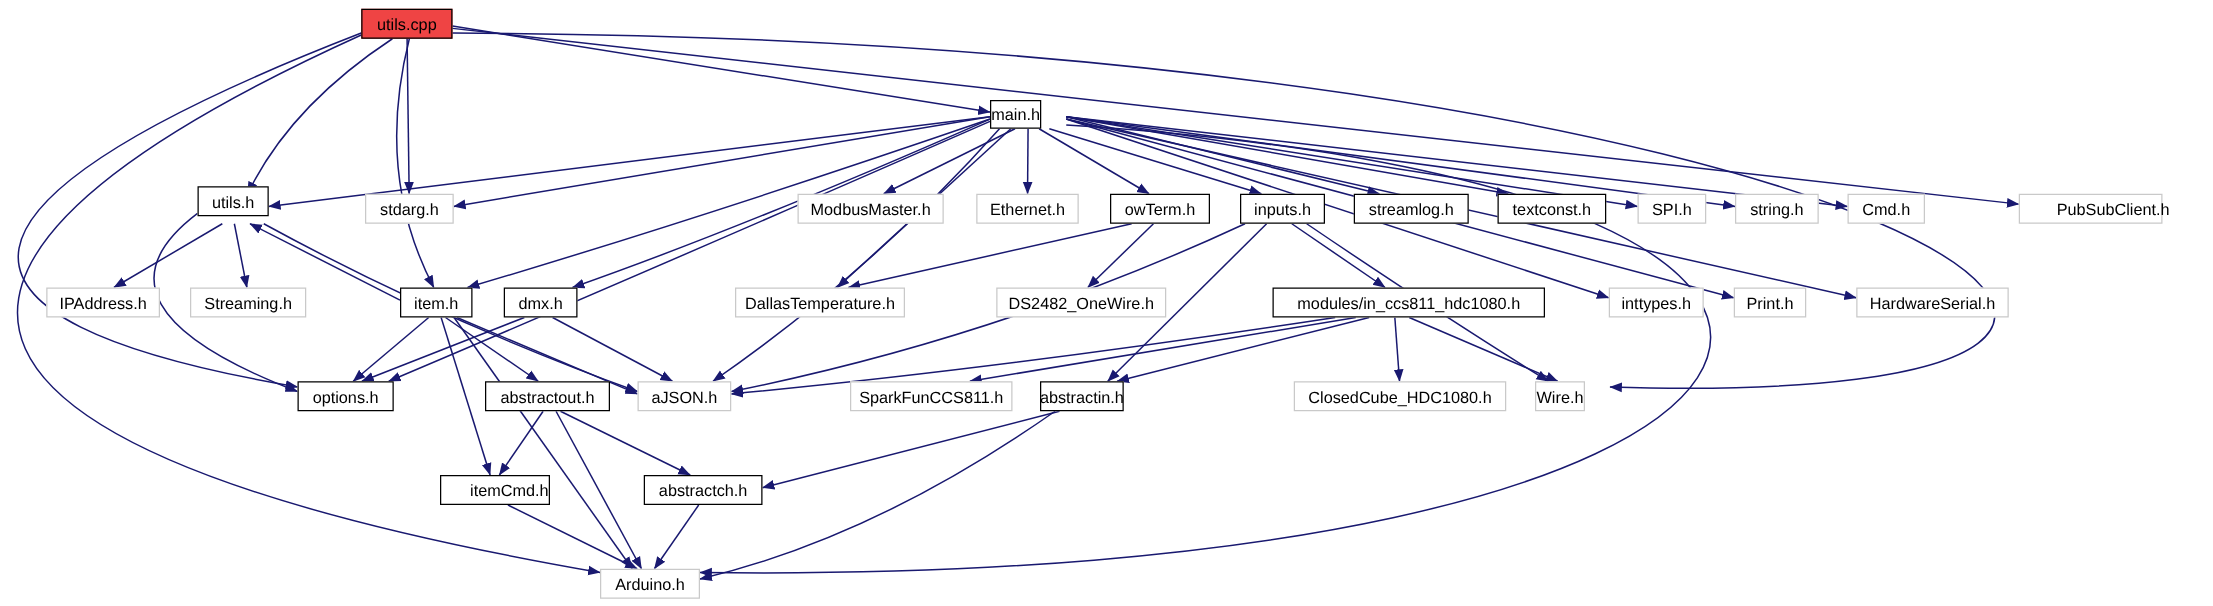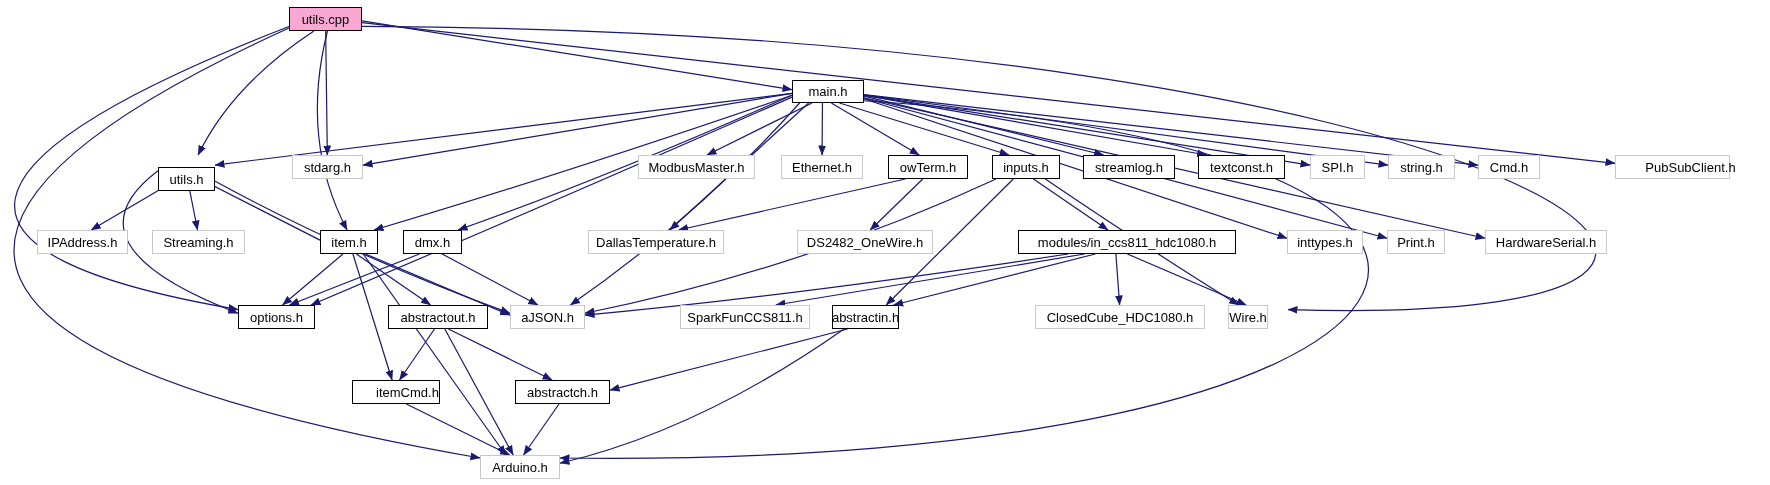--- a/index.html
+++ b/index.html
@@ -3,21 +3,21 @@
 <meta charset="utf-8">
 <style>
   html,body{margin:0;padding:0;background:#ffffff;}
   #canvas{position:relative;width:1770px;height:485px;background:#ffffff;overflow:hidden;
           font-family:"Liberation Sans", sans-serif;}
   #edges{position:absolute;left:0;top:0;width:1770px;height:485px;}
   .graph-node{position:absolute;box-sizing:border-box;display:flex;align-items:center;justify-content:center;
           font-size:13px;color:#000;background:#ffffff;white-space:nowrap;cursor:pointer;}
   .graph-node.internal{border:1px solid #000000;}
   .graph-node.external{border:1px solid #c9c9c9;cursor:default;}
-  .graph-node.current{border:1.5px solid #000000;background:#f9a8d4;cursor:default;}
+  .graph-node.current{border:1.5px solid #000000;background:#ef4444;cursor:default;}
 </style>
 </head>
 <body>
 
 <div id="canvas">
   <svg id="edges" xmlns="http://www.w3.org/2000/svg" viewBox="0 0 1770 485">
     <defs>
       <marker id="arrow" markerWidth="11" markerHeight="9" refX="9.5" refY="4.5" orient="auto" markerUnits="userSpaceOnUse">
         <path d="M0,0.6 L10,4.5 L0,8.4 z" fill="#191970"></path>
       </marker>
@@ -78,22 +78,22 @@
         <path d="M448.375,329 L552.125,380" fill="none" stroke="#191970" stroke-width="1.2" marker-end="url(#arrow)"></path>
         <path d="M444.8333333333333,329 L513.1666666666666,455" fill="none" stroke="#191970" stroke-width="1.2" marker-end="url(#arrow)"></path>
         <path d="M847.5833333333334,329 L610,390.125" fill="none" stroke="#191970" stroke-width="1.2" marker-end="url(#arrow)"></path>
         <path d="M844.0416666666666,329 Q700,430 560,463.25" fill="none" stroke="#191970" stroke-width="1.2" marker-end="url(#arrow)"></path>
         <path d="M558.9583333333334,404 L523.5416666666666,455" fill="none" stroke="#191970" stroke-width="1.2" marker-end="url(#arrow)"></path>
         <path d="M406.3333333333333,404 L509.6666666666667,455" fill="none" stroke="#191970" stroke-width="1.2" marker-end="url(#arrow)"></path>
       </g>
   </svg>
   <div id="nodes">
       <div class="graph-node current" style="left: 289px; top: 7px; width: 73px; height: 24px;">utils.cpp</div>
-      <div class="graph-node internal" style="left: 792px; top: 80px; width: 72px; height: 23px;">main.h</div>
-      <div class="graph-node internal" style="left: 158px; top: 167px; width: 57px; height: 24px;">utils.h</div>
+      <div class="graph-node internal" style="left: 792px; top: 80px; width: 41px; height: 23px;">main.h</div>
+      <div class="graph-node internal" style="left: 158px; top: 149px; width: 57px; height: 24px;">utils.h</div>
       <div class="graph-node external" style="left: 292px; top: 155px; width: 71px; height: 24px;">stdarg.h</div>
       <div class="graph-node external" style="left: 638px; top: 155px; width: 117px; height: 24px;">ModbusMaster.h</div>
       <div class="graph-node external" style="left: 781px; top: 155px; width: 82px; height: 24px;">Ethernet.h</div>
       <div class="graph-node internal" style="left: 888px; top: 155px; width: 80px; height: 24px;">owTerm.h</div>
       <div class="graph-node internal" style="left: 992px; top: 155px; width: 68px; height: 24px;">inputs.h</div>
       <div class="graph-node internal" style="left: 1083px; top: 155px; width: 92px; height: 24px;">streamlog.h</div>
       <div class="graph-node internal" style="left: 1198px; top: 155px; width: 87px; height: 24px;">textconst.h</div>
       <div class="graph-node external" style="left: 1310px; top: 155px; width: 55px; height: 24px;">SPI.h</div>
       <div class="graph-node external" style="left: 1388px; top: 155px; width: 67px; height: 24px;">string.h</div>
       <div class="graph-node external" style="left: 1478px; top: 155px; width: 62px; height: 24px;">Cmd.h</div>

